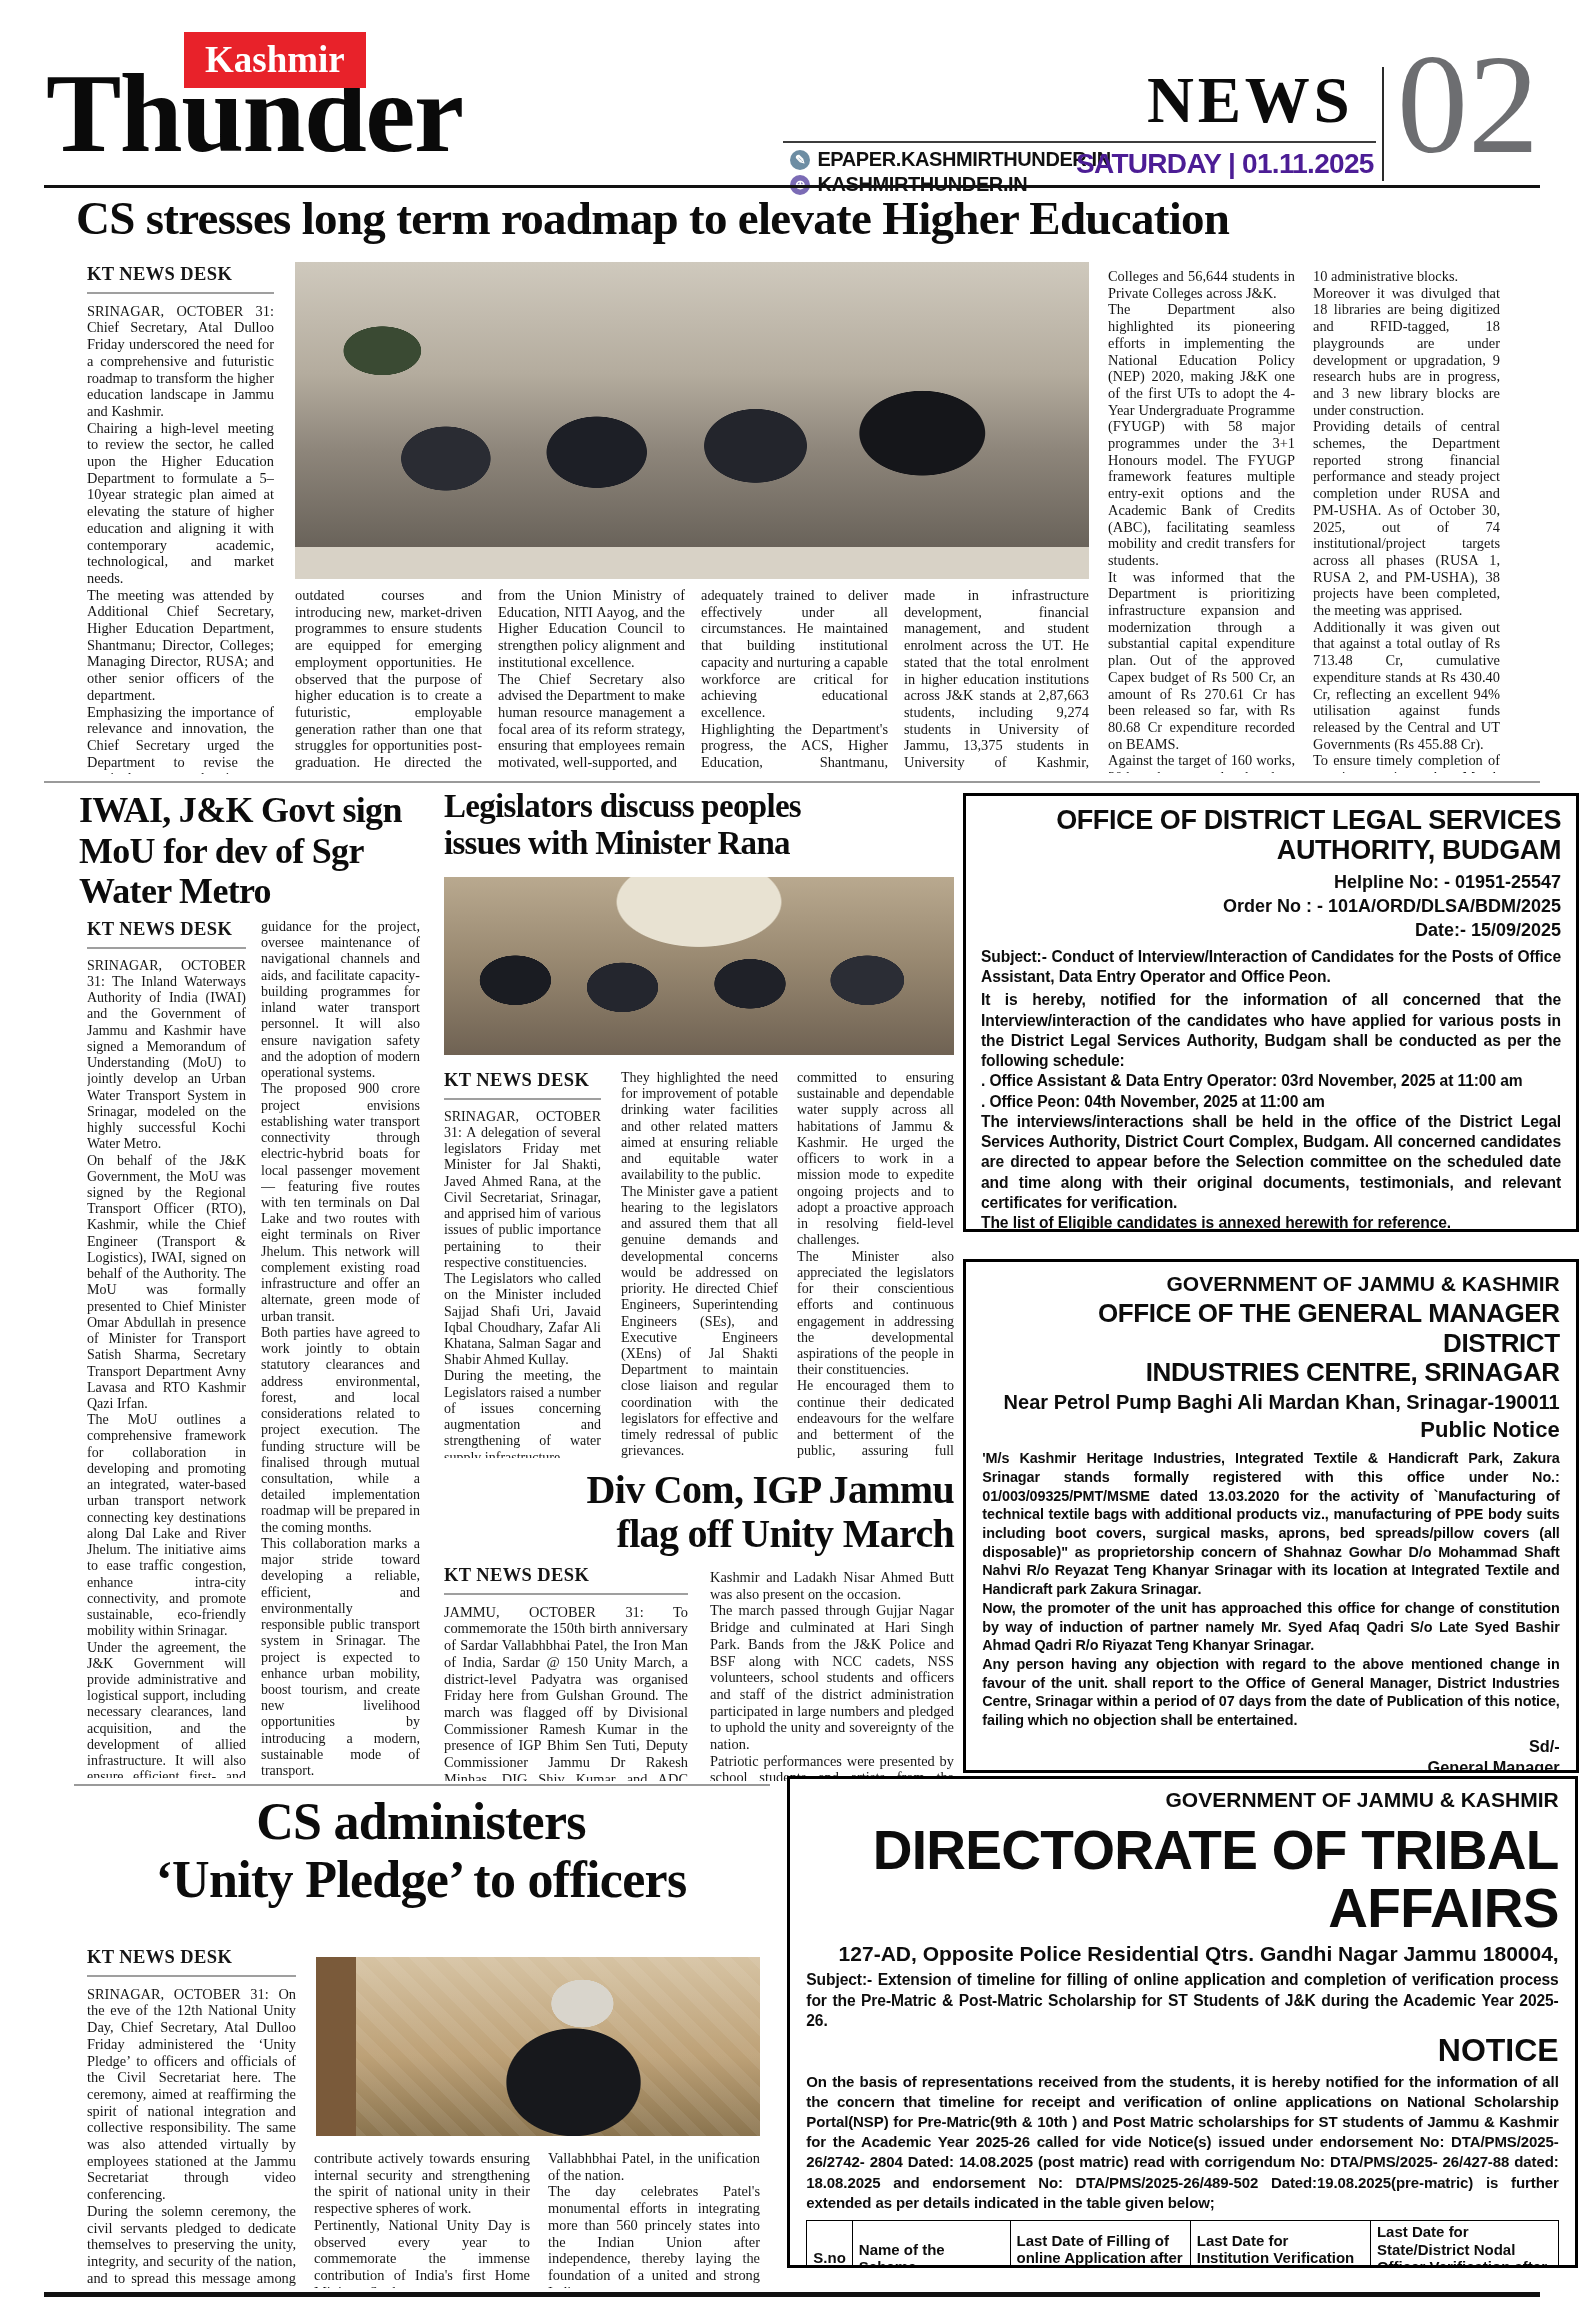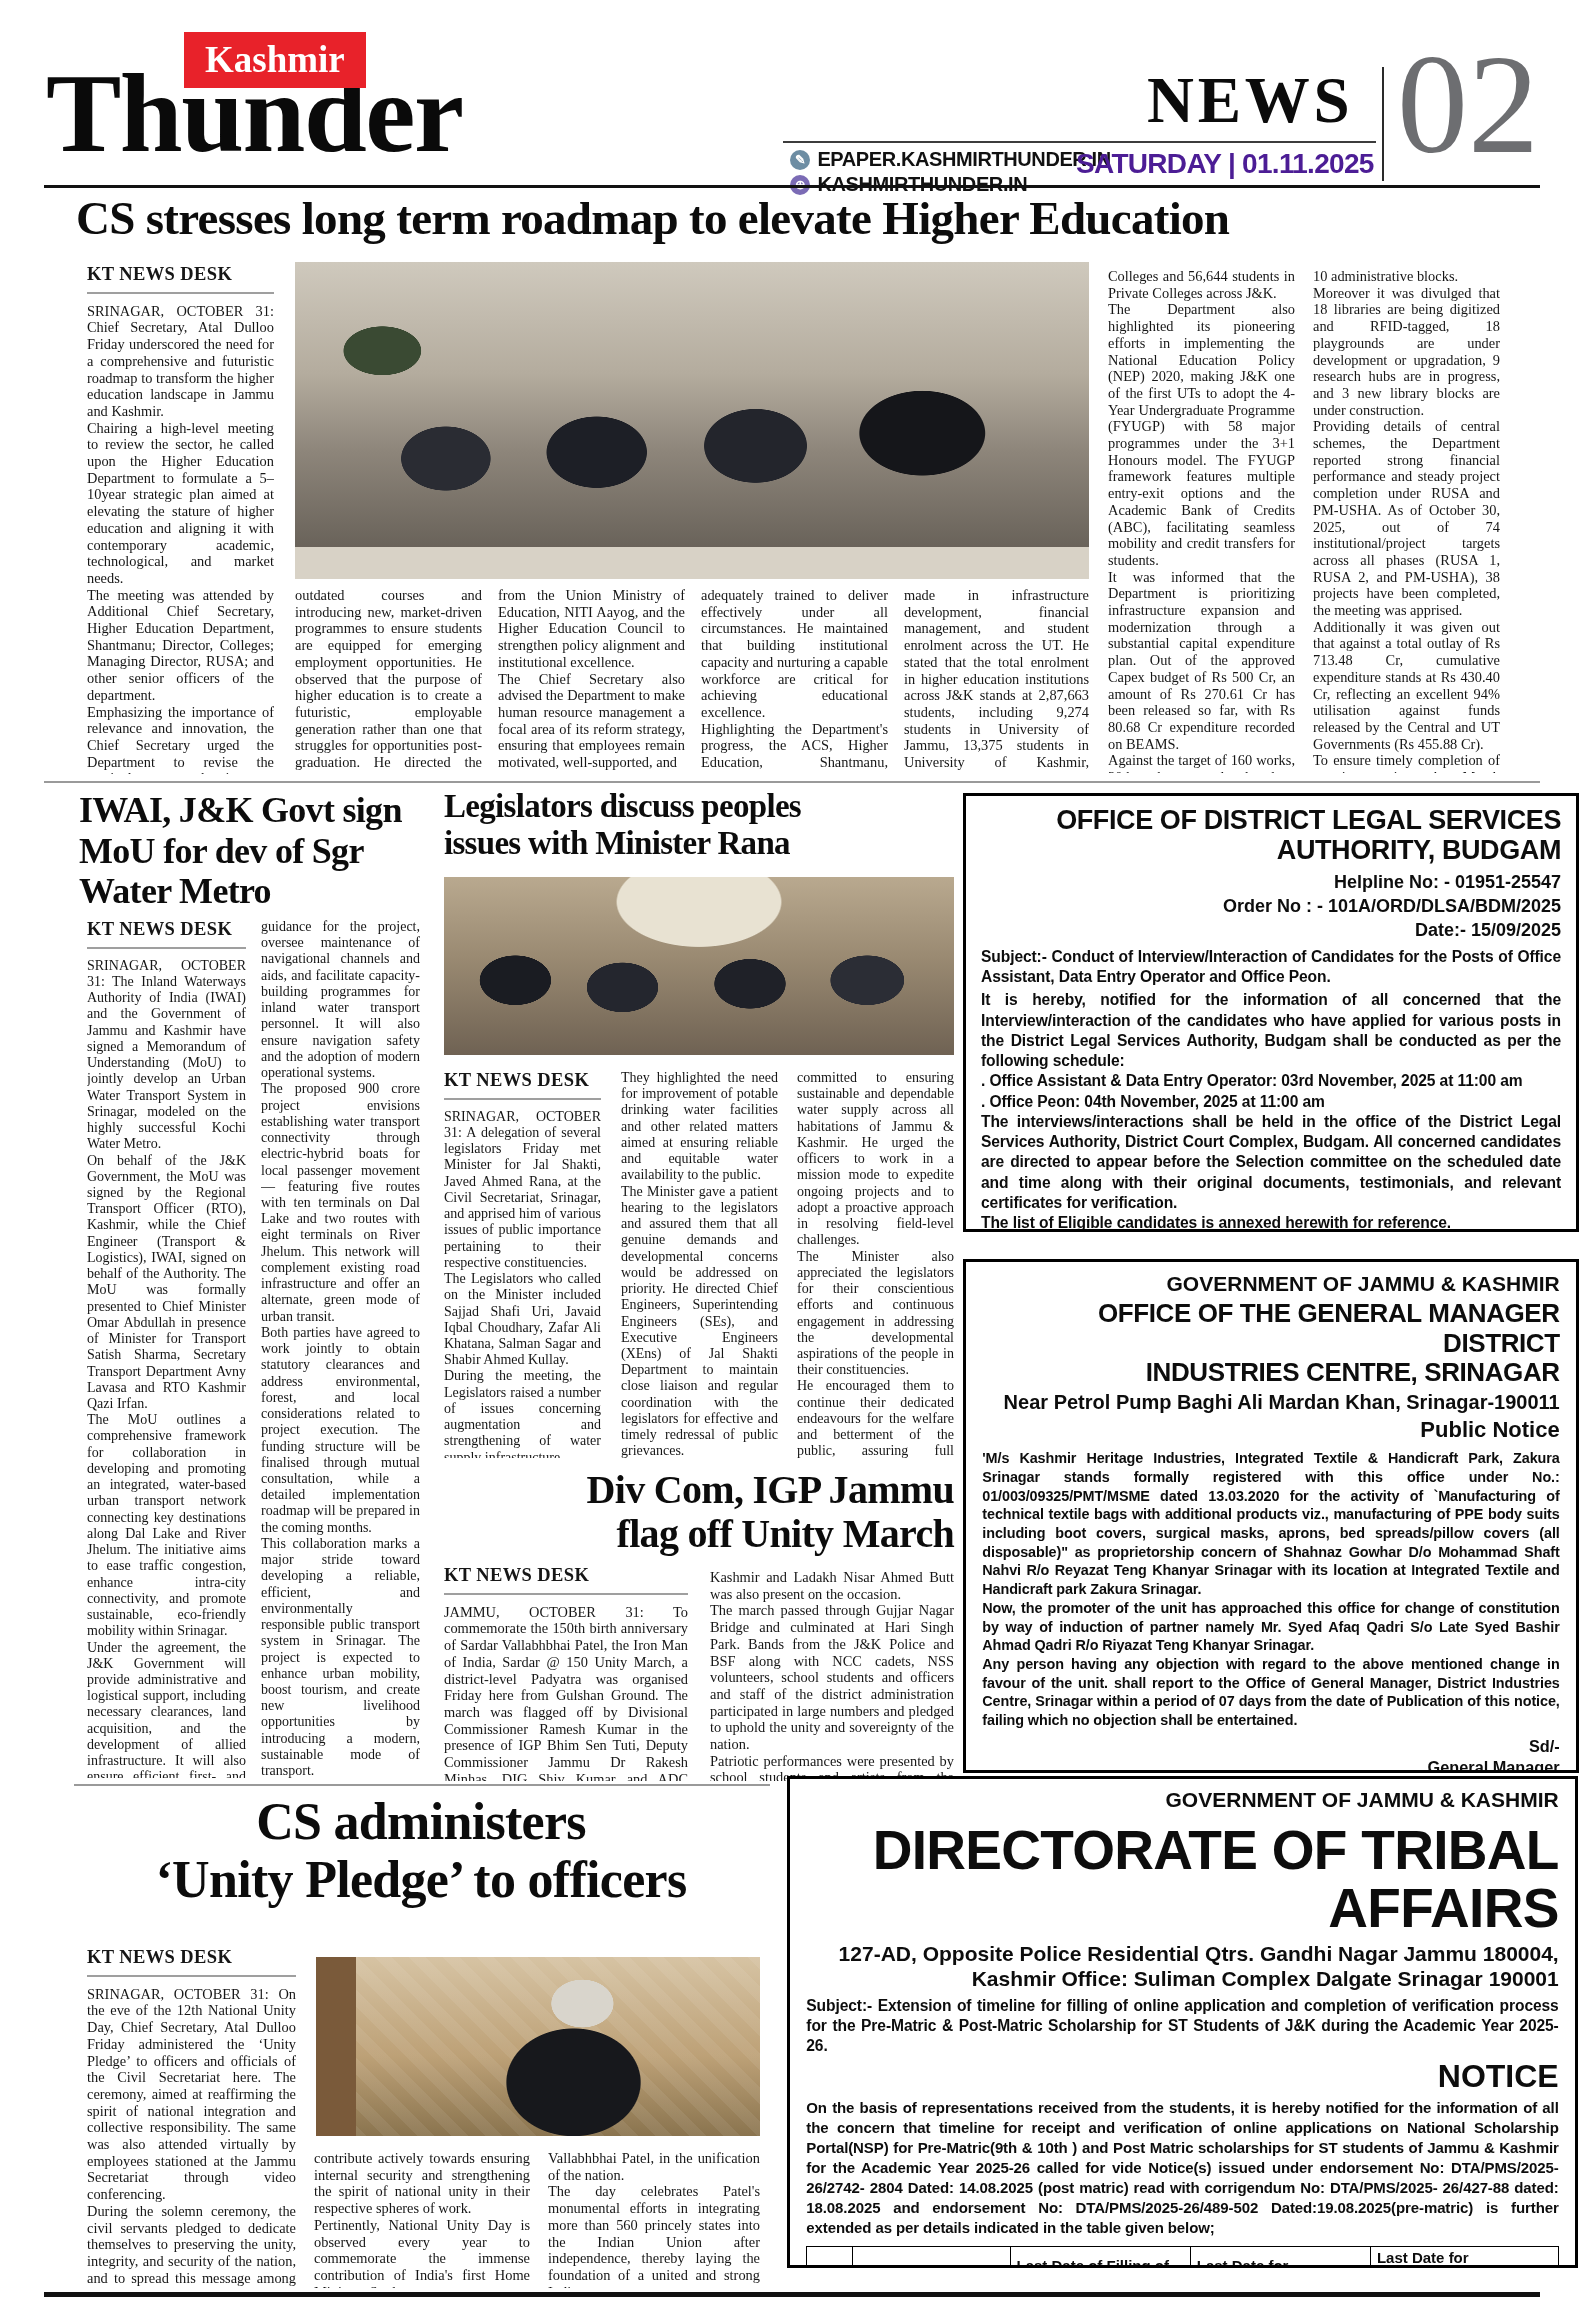--- a/index.html
+++ b/index.html
@@ -252,21 +252,20 @@
     <div class="colbox" style="left:548px;top:2150px;width:212px;height:138px">
       <div class="body-text">Vallabhbhai Patel, in the unification of the nation.
 The day celebrates Patel's monumental efforts in integrating more than 560 princely states into the Indian Union after independence, thereby laying the foundation of a united and strong India.</div>
     </div>
   </section>
 
   <div class="notice" style="left:787px;top:1776px;width:791px;height:492px;padding:9px 16.3px;border-width:3.7px">
     <div class="nb-center" style="font-size:21px">GOVERNMENT OF JAMMU &amp; KASHMIR</div>
     <div class="nb-center" style="font-size:55px;letter-spacing:-0.7px;line-height:1.05;margin-top:10px">DIRECTORATE OF TRIBAL AFFAIRS</div>
     <div class="nb-center" style="font-size:21px;margin-top:4.4px">127-AD, Opposite Police Residential Qtrs. Gandhi Nagar Jammu 180004,</div>
-    <div class="nb-center" style="font-size:21px;margin-top:1.5px">Kashmir Office: Suliman Complex Dalgate Srinagar 190001</div>
     <div class="nb-body" style="font-size:15.6px;line-height:1.3;margin-top:4.4px">Subject:- Extension of timeline for filling of online application and completion of verification process for the Pre-Matric &amp; Post-Matric Scholarship for ST Students of J&amp;K during the Academic Year 2025-26.</div>
     <div class="nb-center" style="font-size:32px;margin-top:1px">NOTICE</div>
     <div class="nb-body" style="font-size:15px;line-height:1.34;margin-top:3px">On the basis of representations received from the students, it is hereby notified for the information of all the concern that timeline for receipt and verification of online applications on National Scholarship Portal(NSP) for Pre-Matric(9th &amp; 10th ) and Post Matric scholarships for ST students of Jammu &amp; Kashmir for the Academic Year 2025-26 called for vide Notice(s) issued under endorsement No: DTA/PMS/2025-26/2742- 2804 Dated: 14.08.2025 (post matric) read with corrigendum No: DTA/PMS/2025- 26/427-88 dated: 18.08.2025 and endorsement No: DTA/PMS/2025-26/489-502 Dated:19.08.2025(pre-matric) is further extended as per details indicated in the table given below;</div>
     <table class="trib-table">
       <thead>
         <tr>
           <th style="width:6%">S.no</th>
           <th style="width:21%">Name of the Scheme</th>
           <th style="width:24%">Last Date of Filling of online Application after extension</th>
           <th style="width:24%">Last Date for Institution Verification after extension</th>

